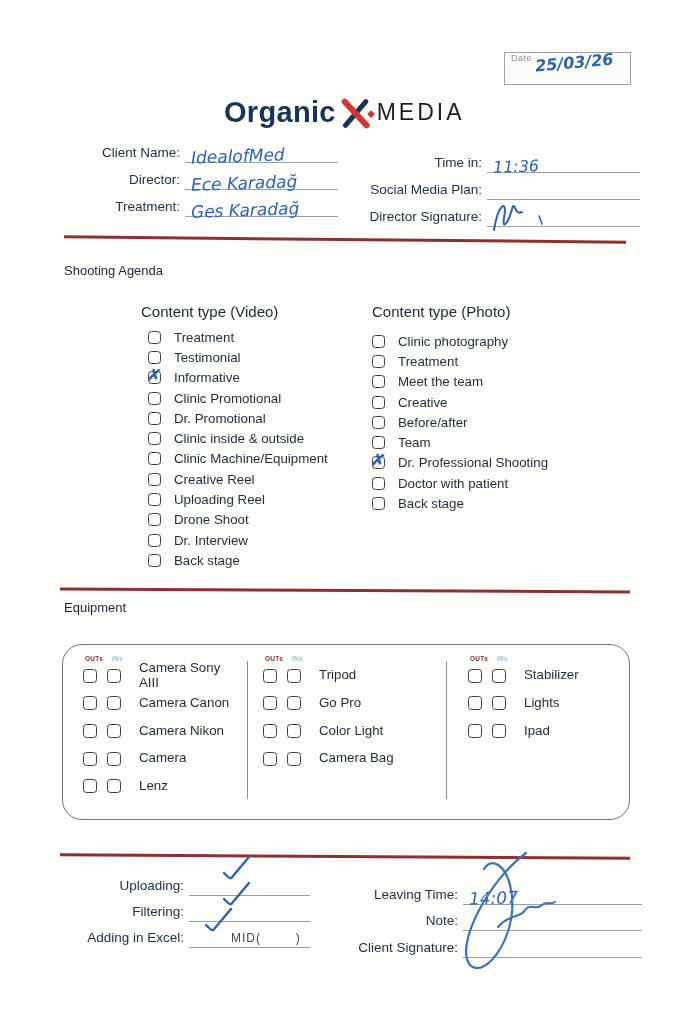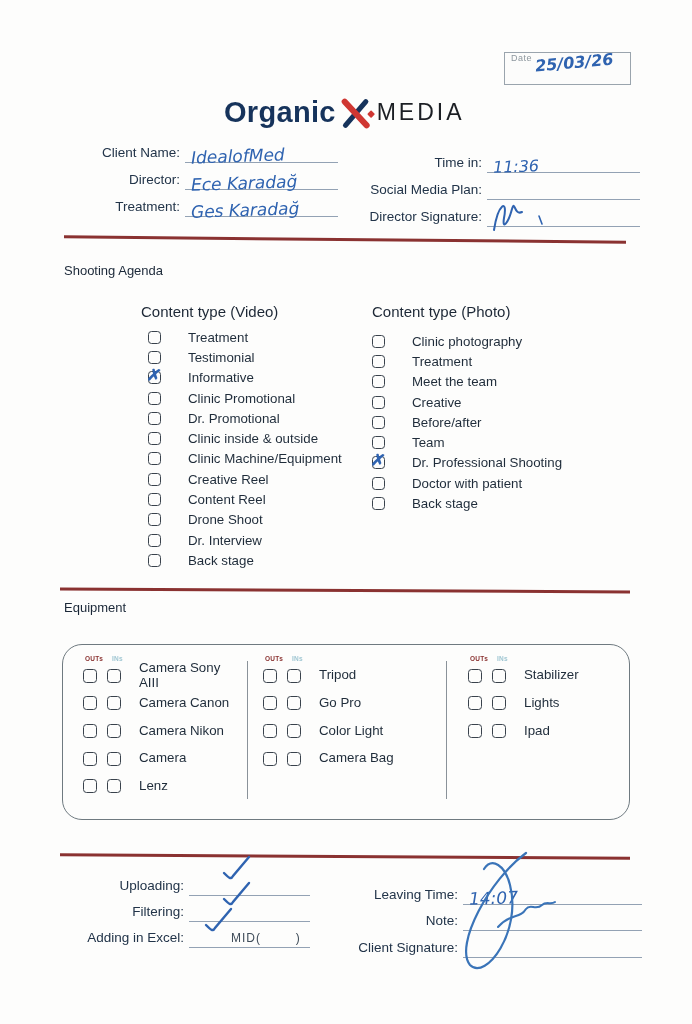--- a/index.html
+++ b/index.html
@@ -47,21 +47,21 @@
   
   .section-title{position:absolute;font-size:13px;font-weight:500;color:#1b2838;}
   #agenda-title{left:64px;top:263px;}
   #equip-title{left:64px;top:600px;}
   .list-title{position:absolute;font-size:15px;font-weight:500;color:#1d2836;}
   #video-title{left:141px;top:303px;}
   #photo-title{left:372px;top:303px;}
 
   #video-list{position:absolute;left:148px;top:327px;}
   #photo-list{position:absolute;left:372px;top:331px;}
-  .check-row{display:flex;align-items:center;height:20.3px;gap:27px;}
+  .check-row{display:flex;align-items:center;height:20.3px;gap:13px;}
   .checkbox{position:relative;width:13px;height:13px;border:1.6px solid #39424c;border-radius:3.5px;flex:none;background:transparent;}
   .penmark{position:absolute;top:-5px;left:-2px;font-size:17px;line-height:1;color:#2f63b0;font-weight:bold;transform:rotate(10deg);display:none;}
   .c-label{font-size:13.3px;color:#1f2c3a;white-space:nowrap;}
 
   
   #equipBox{position:absolute;left:62px;top:644px;width:568px;height:176px;border:1.6px solid #6f7a80;border-radius:20px;background:#fdfdfc;padding-left:8px;}
   .vdiv{position:absolute;top:16px;bottom:20px;width:1.4px;background:#8a9299;}
   #vdiv1{left:184px;} #vdiv2{left:383px;}
   .equip-col{position:absolute;top:8px;}
   #eq-col-0{left:20px;width:160px;} #eq-col-1{left:200px;width:170px;} #eq-col-2{left:405px;width:152px;}
@@ -205,21 +205,21 @@
       <div class="check-row">
     <span class="checkbox">
       
     </span>
     <span class="c-label">Creative Reel</span>
   </div>
       <div class="check-row">
     <span class="checkbox">
       
     </span>
-    <span class="c-label">Content Reel</span>
+    <span class="c-label">Uploading Reel</span>
   </div>
       <div class="check-row">
     <span class="checkbox">
       
     </span>
     <span class="c-label">Drone Shoot</span>
   </div>
       <div class="check-row">
     <span class="checkbox">
       

